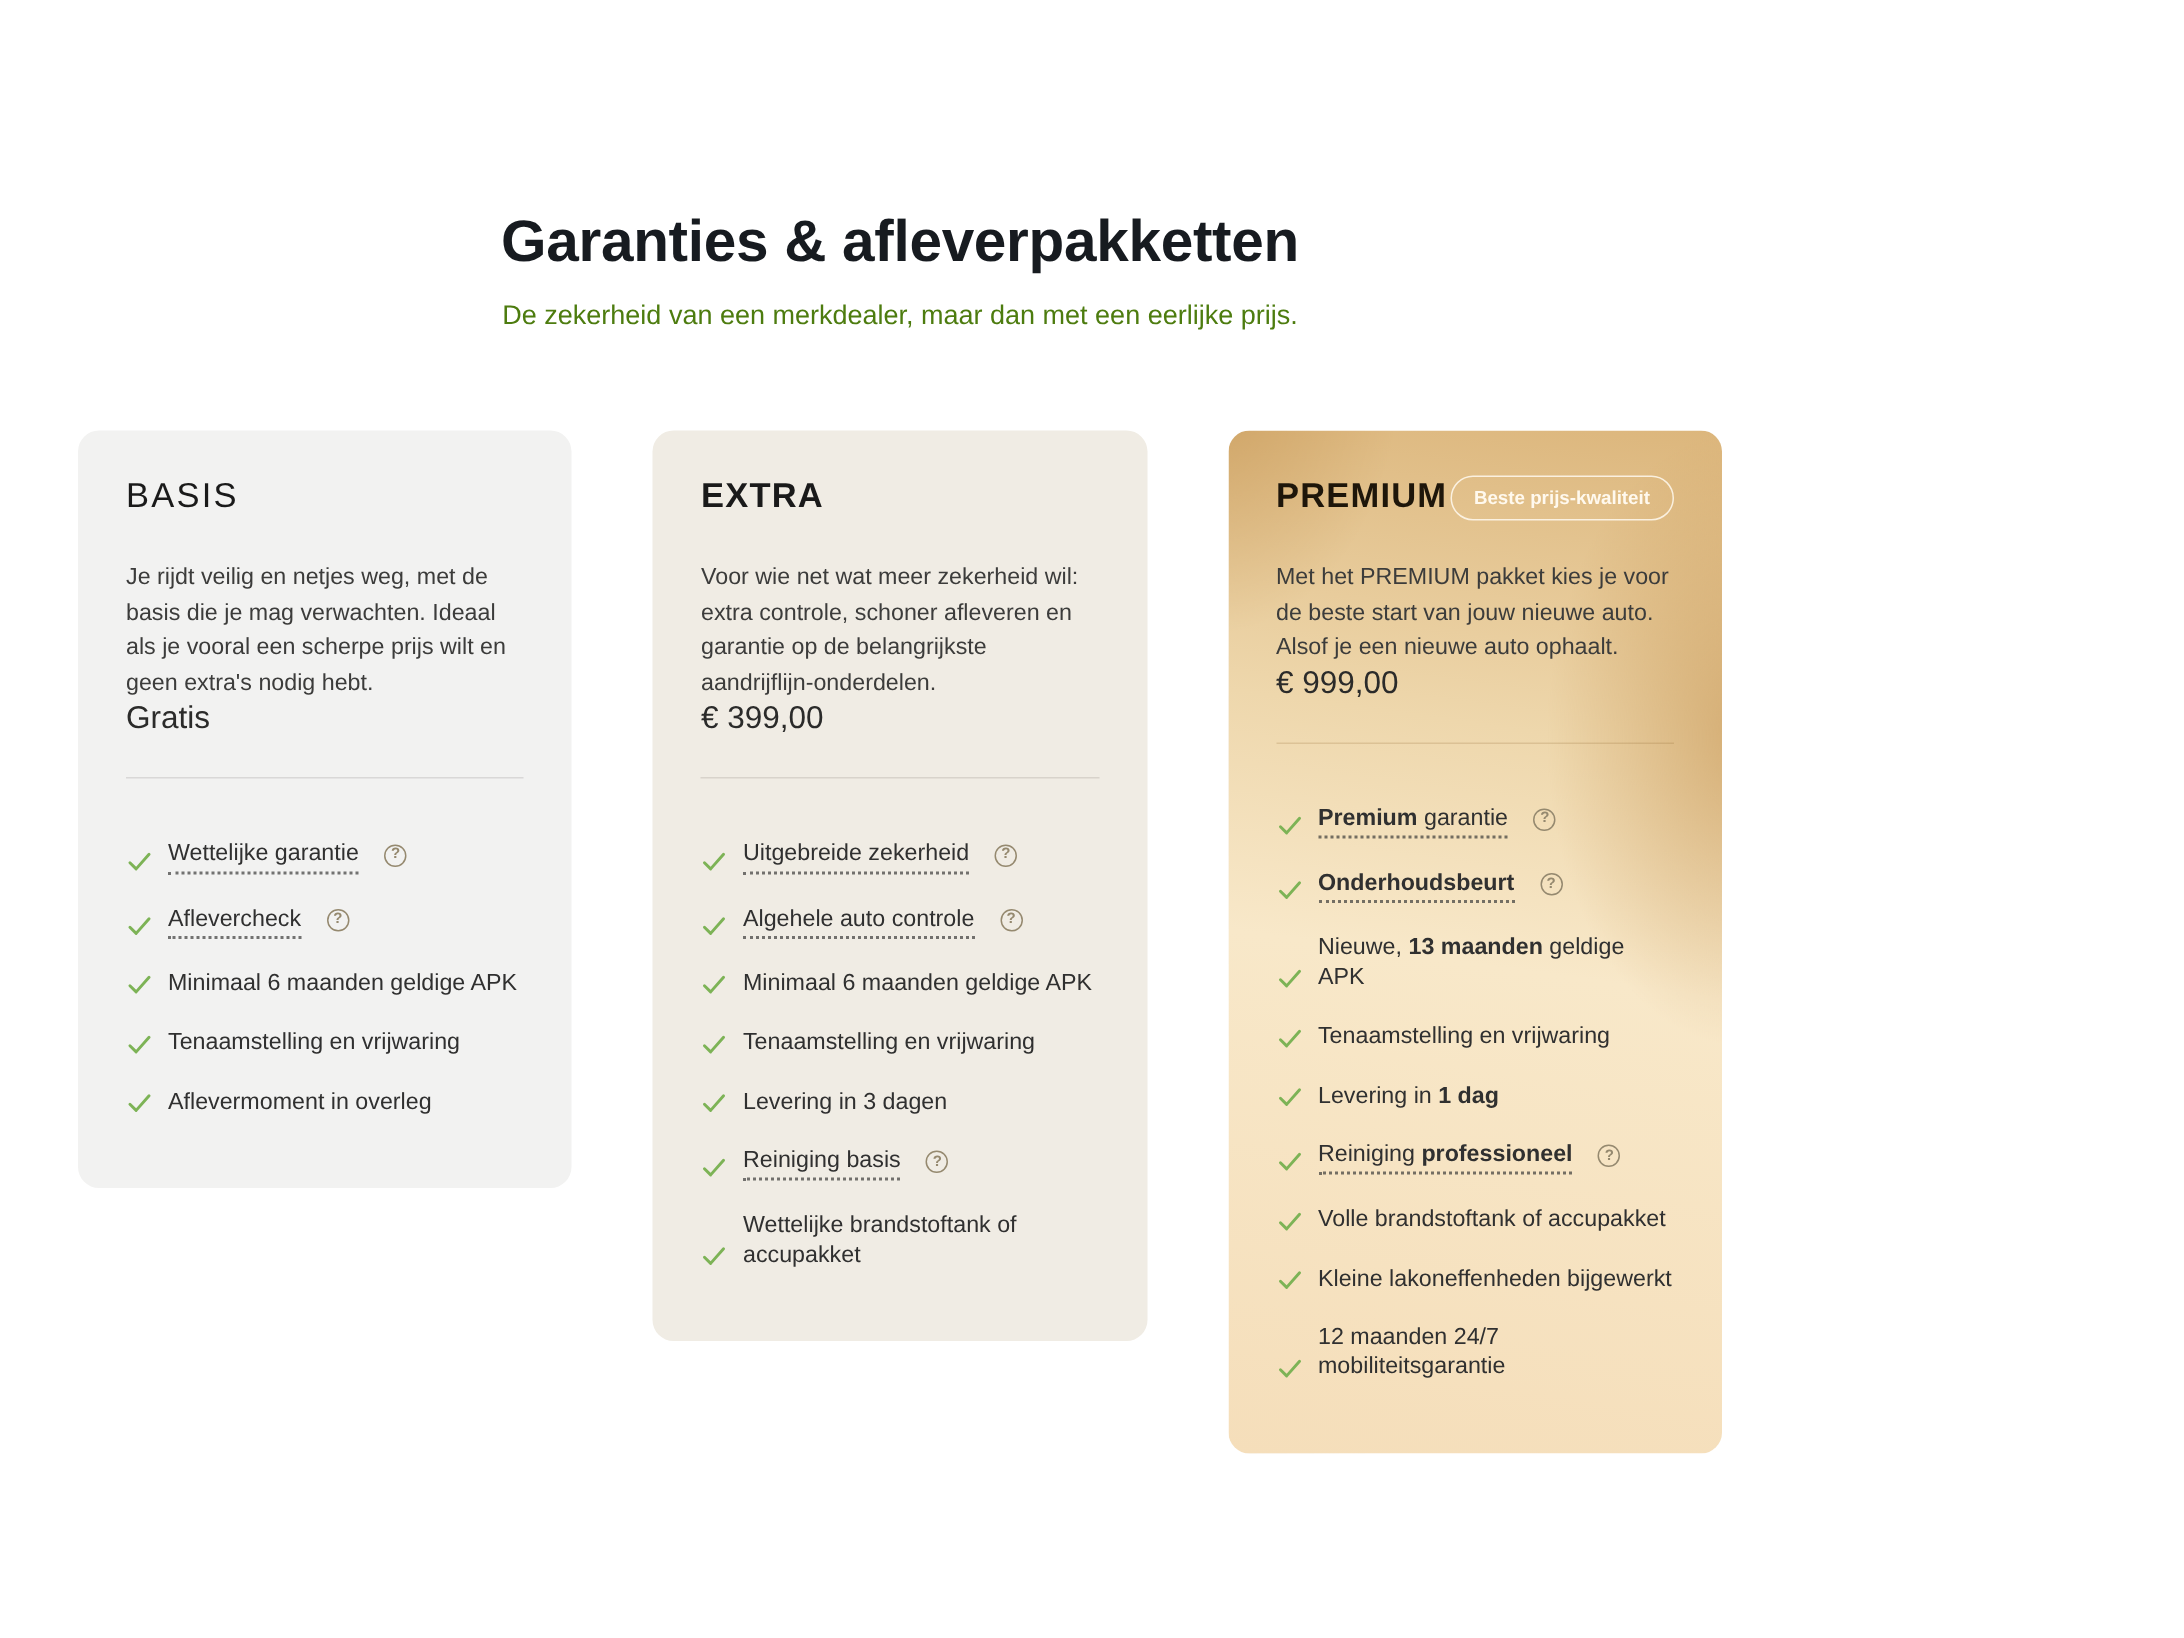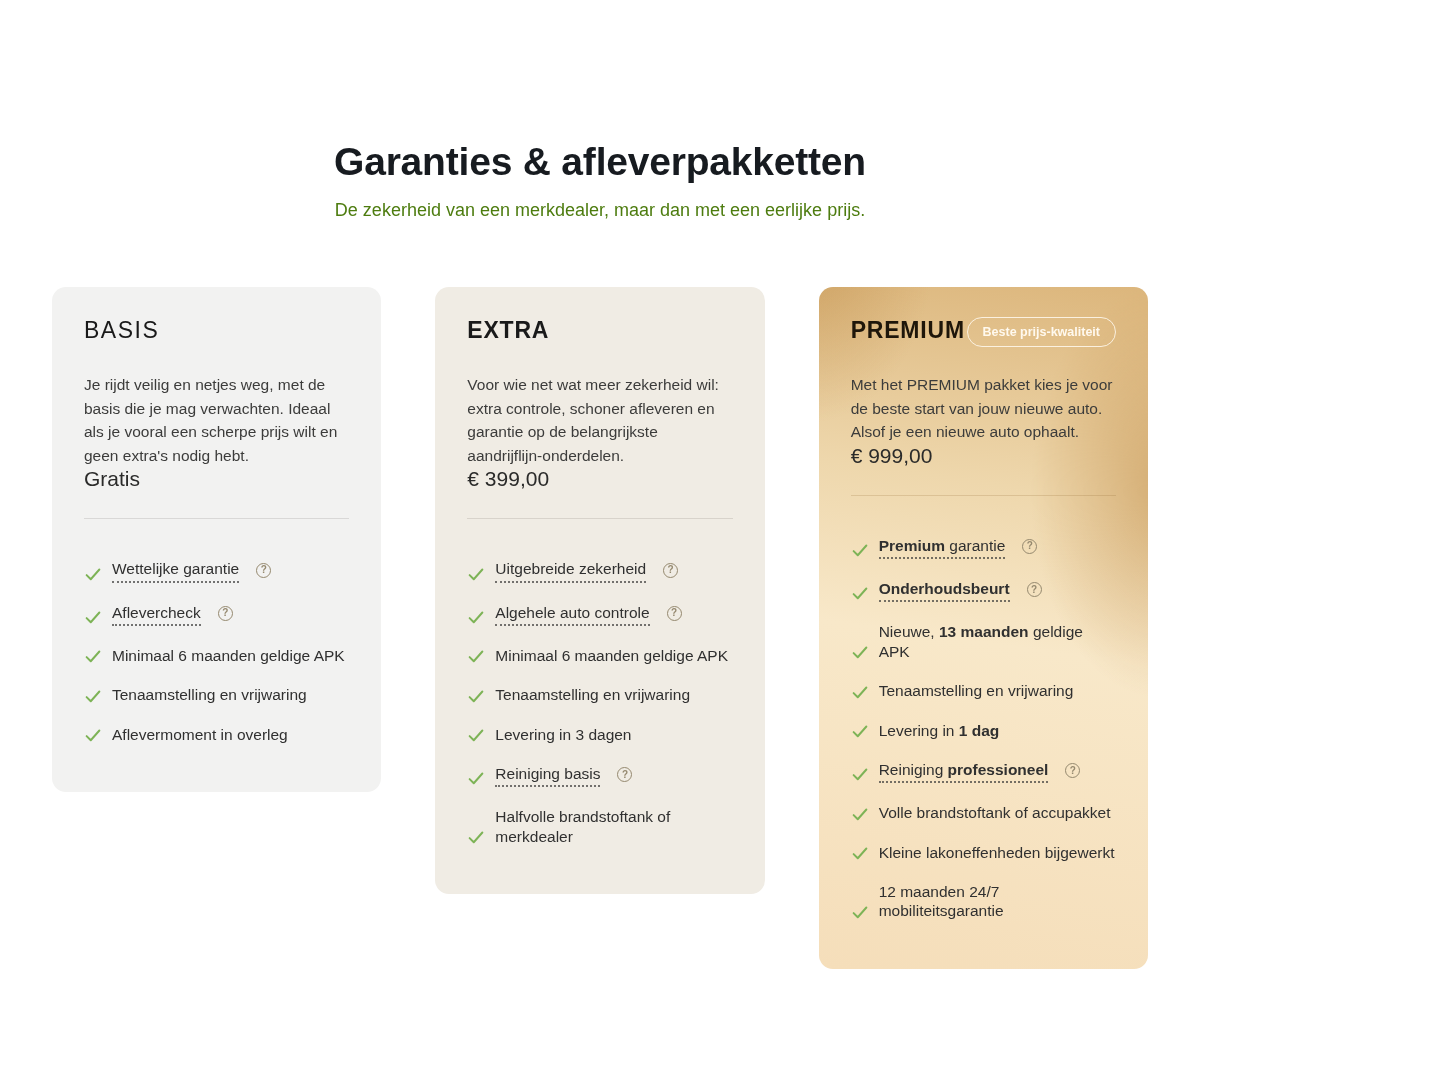--- a/index.html
+++ b/index.html
@@ -252,21 +252,21 @@
             </span>
             <span class="term underlined"><span>Reiniging basis</span></span>
             <span class="help">?</span>
           </li>
           <li>
             <span class="check">
               <svg viewBox="0 0 24 24">
                 <path d="M3.5 13.5l5.5 5.5L20.5 6" fill="none" stroke="#7db356" stroke-width="2.6" stroke-linecap="round" stroke-linejoin="round"></path>
               </svg>
             </span>
-            <span class="term"><span>Halfvolle brandstoftank of merkdealer</span></span>
+            <span class="term"><span>Wettelijke brandstoftank of accupakket</span></span>
           </li>
         </ul>
     </section>
 
     <section class="card card--premium">
       <div class="card-head">
         <h2 class="card-title">PREMIUM</h2>
         <span class="badge">Beste prijs-kwaliteit</span>
       </div>
       <p class="card-desc">Met het PREMIUM pakket kies je voor de beste start van jouw nieuwe auto. Alsof je een nieuwe auto ophaalt.</p>

